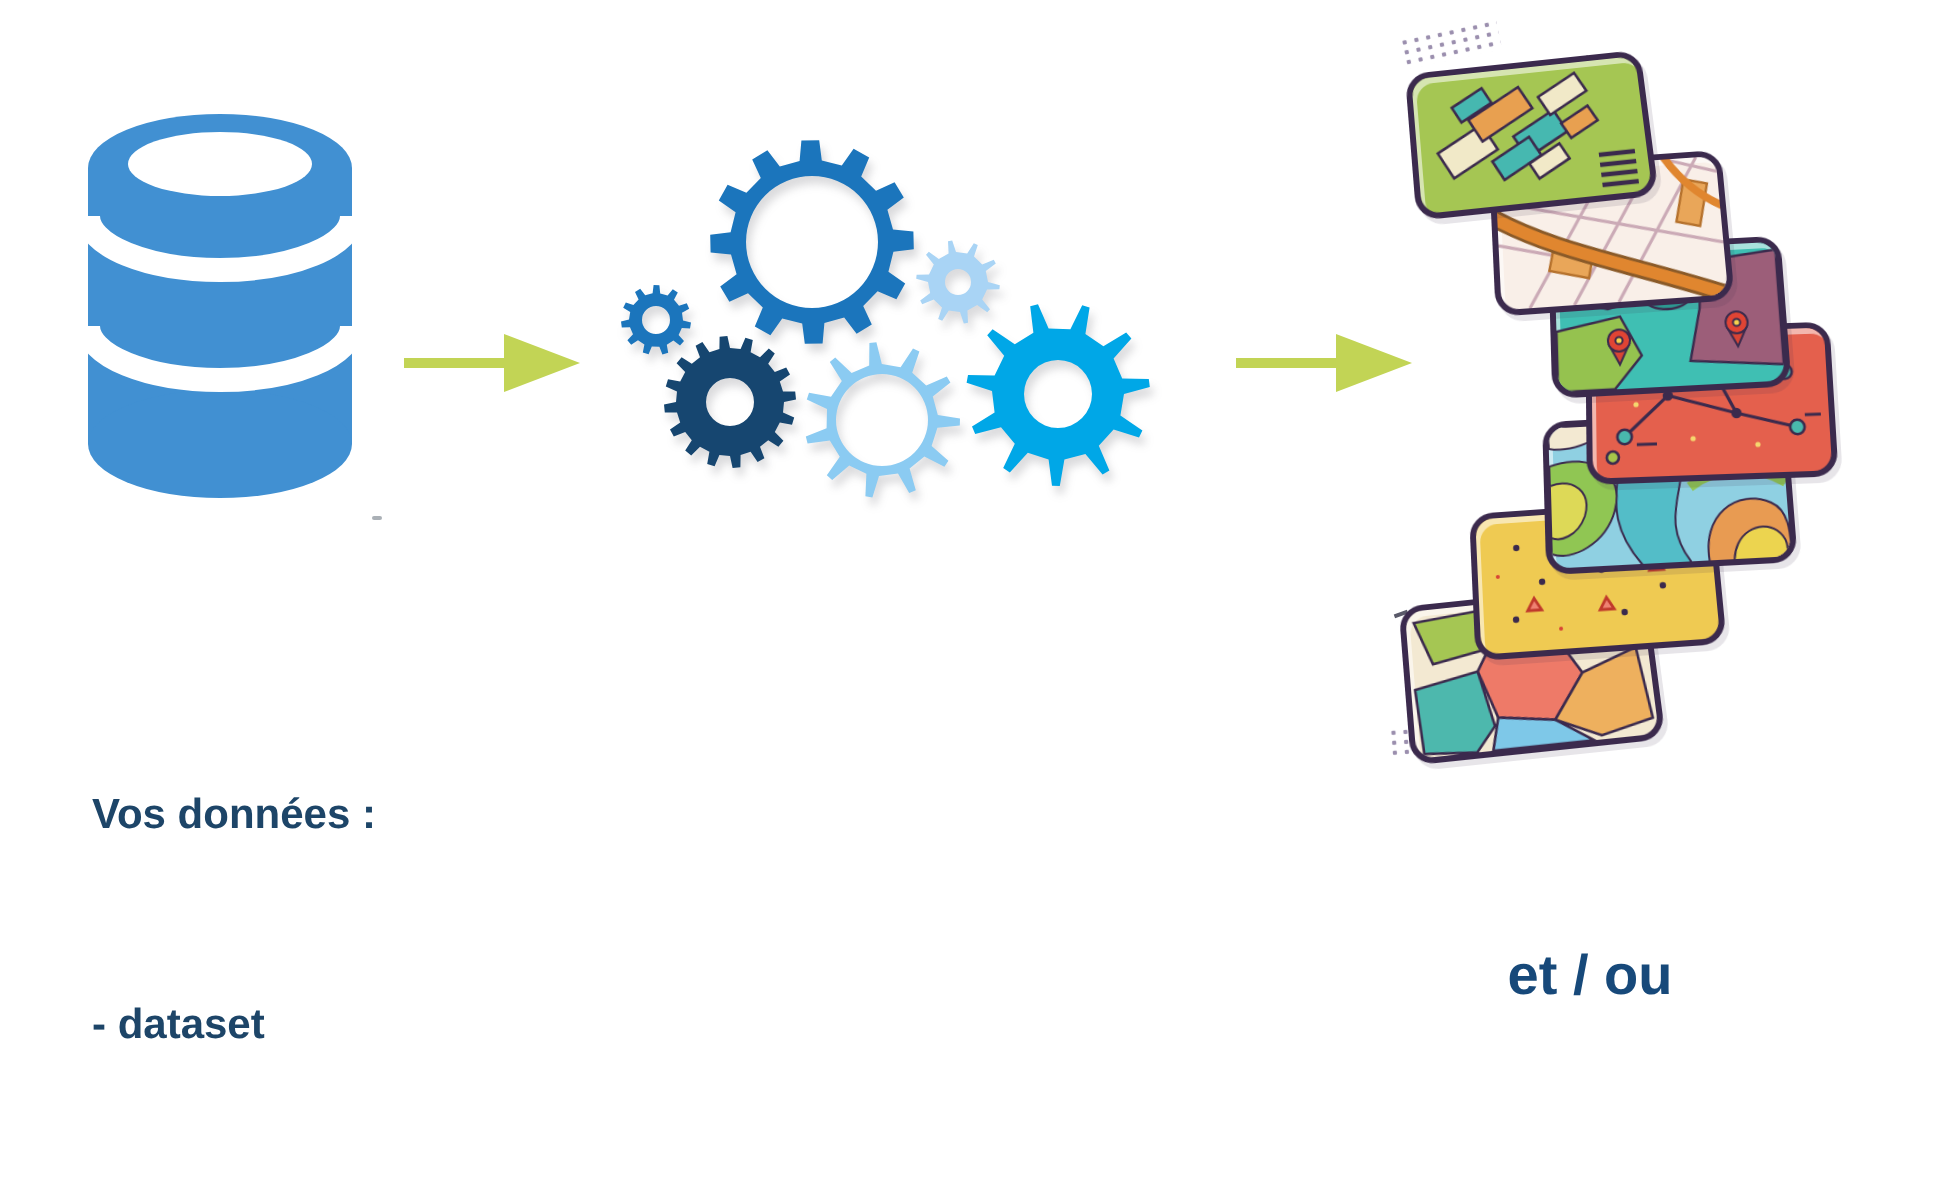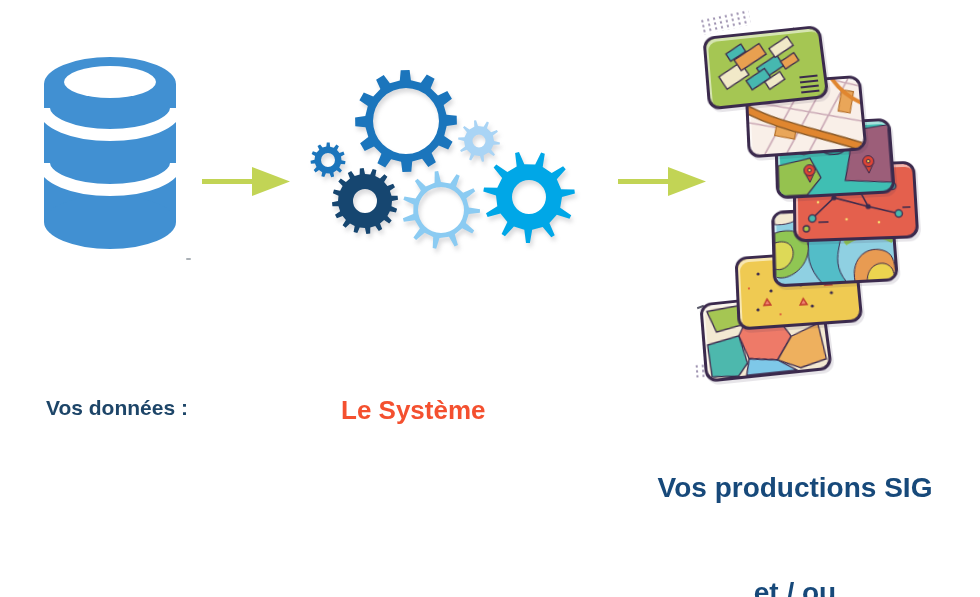--- a/index.html
+++ b/index.html
@@ -201,31 +201,30 @@
         <path d="M86,40 L114,30 L118,66 L92,72 L70,62 Z" fill="#eeb05e"></path>
       </g>
     </svg>
   </div>
 
   <div class="dots" style="left:694px;top:362px;width:60px;height:14px;transform:rotate(-4deg);"></div>
   <div class="smudge" style="left:697px;top:306px;width:7px;height:2px;transform:rotate(-20deg);background:#5a5a6a;"></div>
 
   <div class="txt" id="left-text" style="color: rgb(29, 69, 104);">
     <div>Vos données :</div>
+    <div>- dataset</div>
     
     
     
     
     
   </div>
 
   <div class="txt" id="mid-text" style="color: rgb(244, 80, 47);">
-    <div>Le Système</div>
     
   </div>
 
   <div class="txt" id="right-text" style="color: rgb(23, 73, 122);">
-    <div>Vos productions SIG</div>
     <div>et / ou</div>
     
   </div>
 
 </div>
 
 </body></html>

